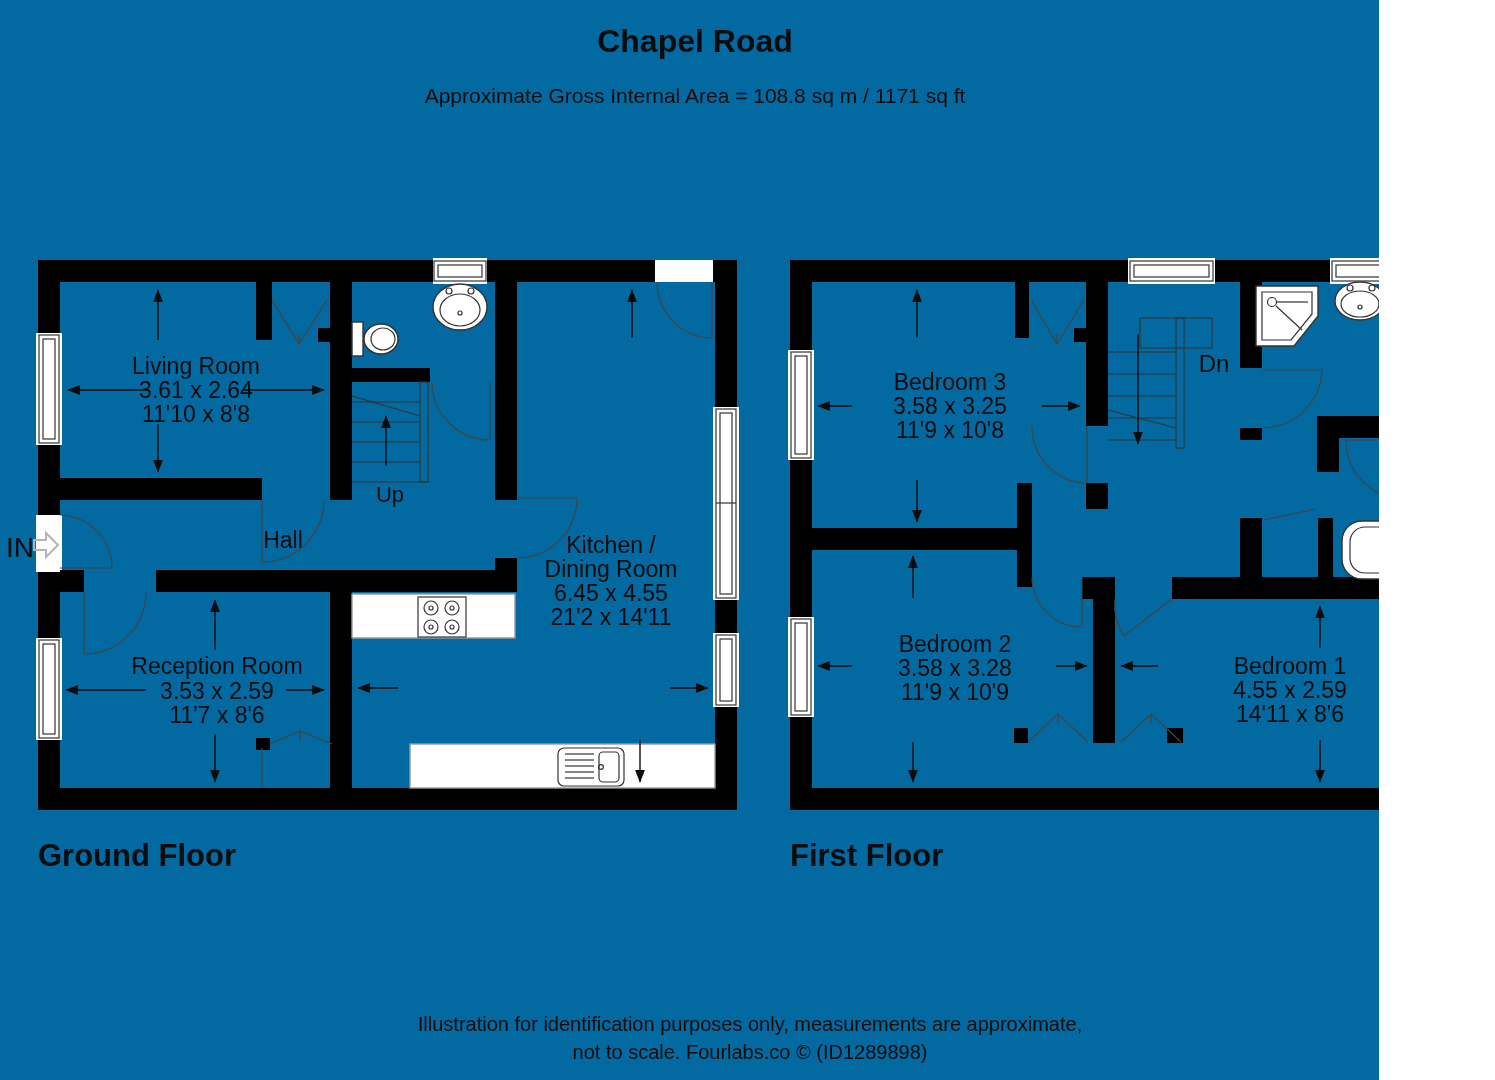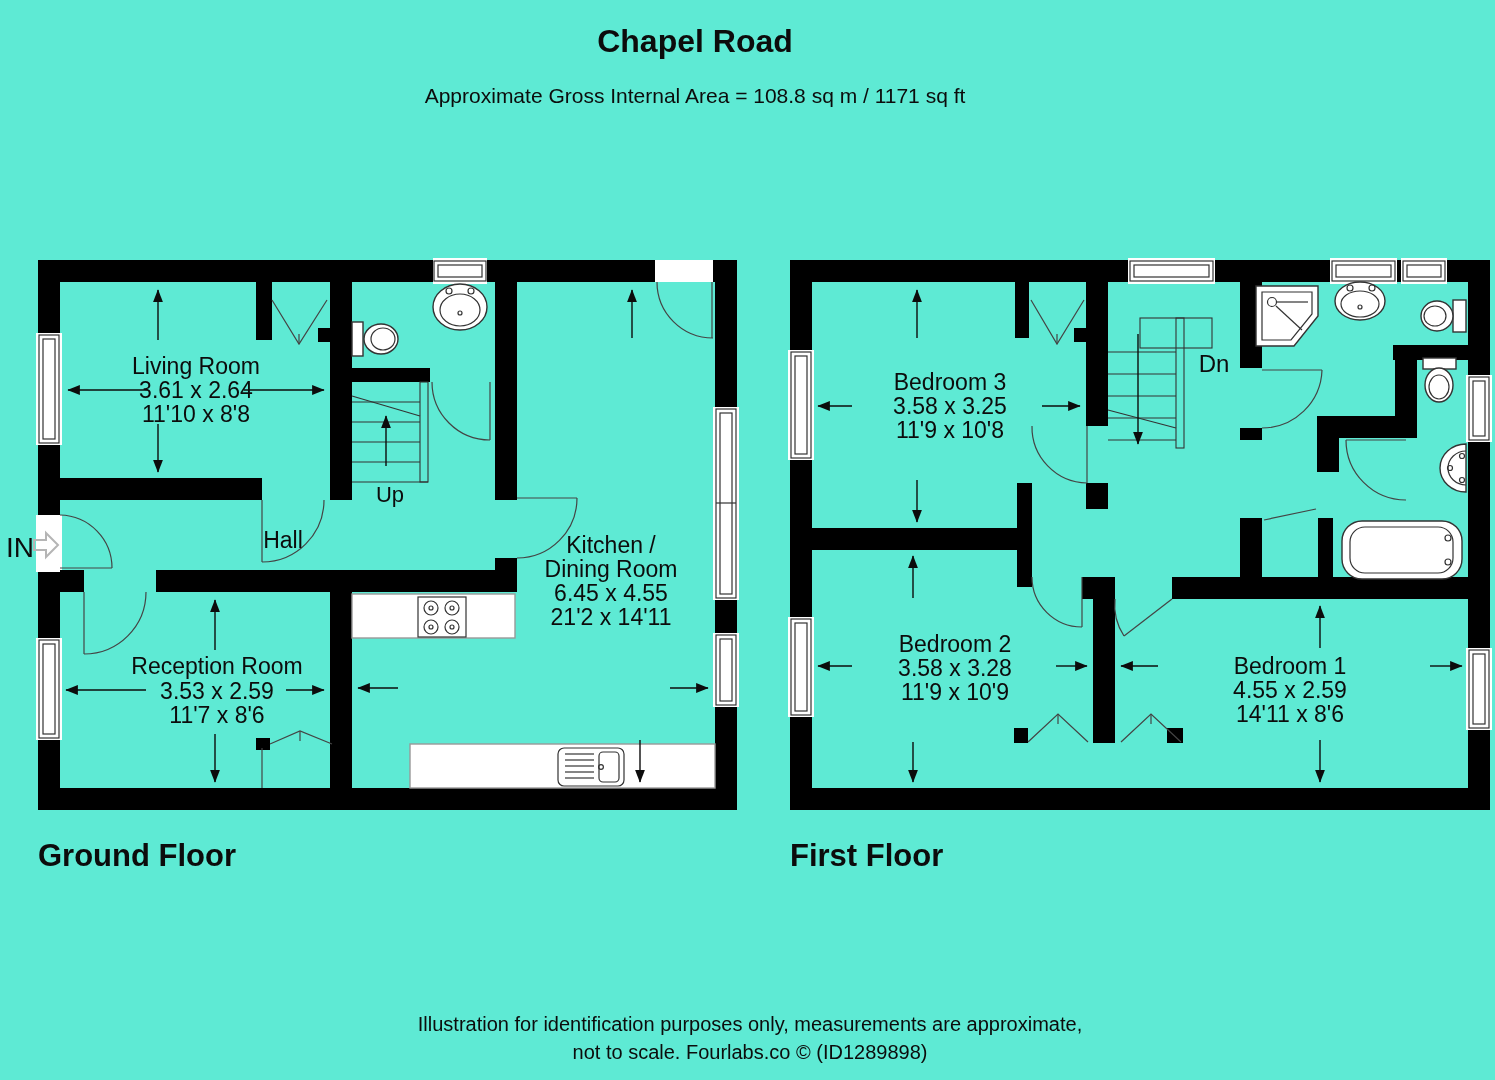--- a/index.html
+++ b/index.html
@@ -1,16 +1,16 @@
 <!DOCTYPE html>
 <html><head>
 <meta charset="utf-8">
 <style>
   html,body{margin:0;padding:0;background:#ffffff;}
-  .stage{position:relative;width:1495px;height:1080px;background:#5eead4;overflow:hidden;}
+  .stage{position:relative;width:1379px;height:1080px;background:#0369a1;overflow:hidden;}
   svg{display:block;}
   text{font-family:"Liberation Sans", sans-serif;fill:#0c0c0c;}
   .t-title{font-size:32px;font-weight:bold;}
   .t-sub{font-size:21px;}
   .t-floor{font-size:31px;font-weight:bold;}
   .t-room{font-size:23px;}
   .t-small{font-size:22px;}
   .t-dn{font-size:24px;}
   .t-in{font-size:28px;}
   .t-foot{font-size:20px;}

